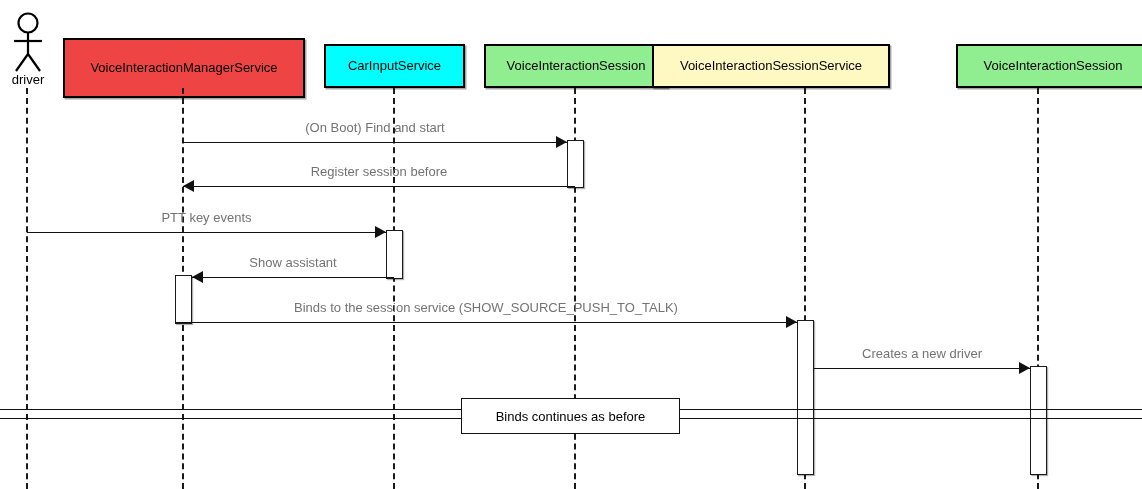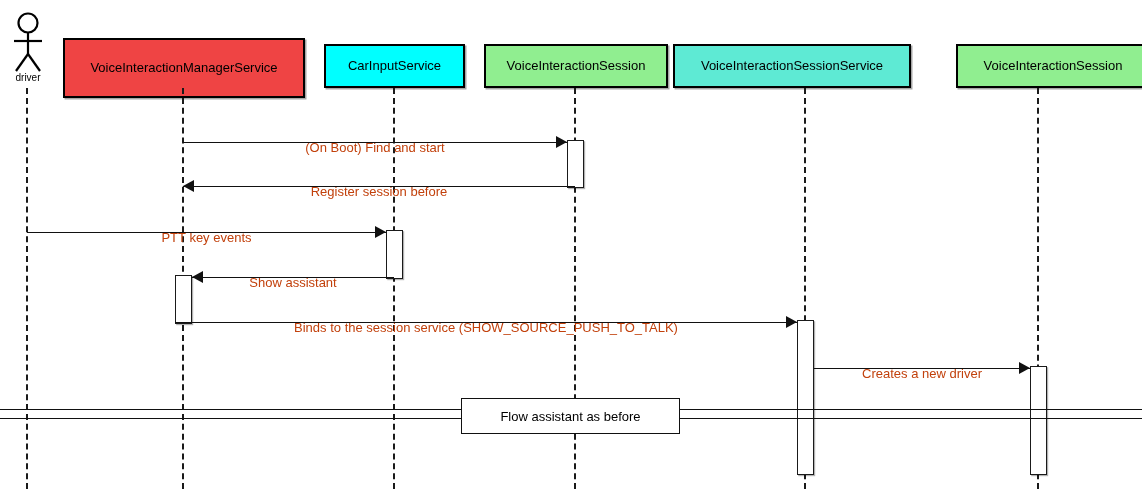--- a/index.html
+++ b/index.html
@@ -7,31 +7,31 @@
   #canvas{position:relative;width:1142px;height:489px;background:#fff;overflow:hidden;}
 
   .lifeline{position:absolute;width:0;border-left:2px dashed #1a1a1a;}
   .participant-box{position:absolute;box-sizing:border-box;border:2px solid #000;
     display:flex;align-items:center;justify-content:center;text-align:center;
     font-size:13px;color:#000;line-height:1.18;
     box-shadow:1.5px 1.5px 0 rgba(0,0,0,0.35);}
   .participant-box span{display:block;padding:0 6px;}
 
   .actor{position:absolute;}
-  .actor-label{position:absolute;font-size:10px;color:#000;text-align:center;white-space:nowrap;}
+  .actor-label{position:absolute;font-size:13px;color:#000;text-align:center;white-space:nowrap;}
 
   .activation{position:absolute;box-sizing:border-box;background:#fff;border:1.6px solid #1a1a1a;
     box-shadow:1.2px 1.2px 0 rgba(0,0,0,0.30);}
 
   .msg-line{position:absolute;height:0;border-top:1.6px solid #111;}
   .arrow-head{position:absolute;width:0;height:0;border-top:6px solid transparent;
     border-bottom:6px solid transparent;}
   .arrow-right{border-left:11px solid #111;}
   .arrow-left{border-right:11px solid #111;}
-  .msg-label{position:absolute;font-size:13px;color:#c2410c;white-space:nowrap;text-align:center;margin-top:20px;}
+  .msg-label{position:absolute;font-size:13px;color:#737373;white-space:nowrap;text-align:center;}
 
   .divider-line{position:absolute;height:0;border-top:1.6px solid #111;left:0;}
   .divider-box{position:absolute;box-sizing:border-box;background:#fff;border:1.6px solid #111;
     display:flex;align-items:center;justify-content:center;font-size:13px;color:#000;
     white-space:nowrap;}
 </style>
 </head>
 <body>
 
 <div id="canvas">
@@ -58,21 +58,21 @@
   <div class="participant-box" style="left:324px;top:44px;width:141px;height:44px;background:#00ffff;">
     <span>CarInputService</span>
   </div>
   <div class="lifeline" style="left:393px;top:88px;height:401px;"></div>
 
   <div class="participant-box" style="left:484px;top:44px;width:184px;height:44px;background:#90ee90;">
     <span>VoiceInteractionSession</span>
   </div>
   <div class="lifeline" style="left:574px;top:88px;height:401px;"></div>
 
-  <div class="participant-box" style="left:673px;top:44px;width:238px;height:44px;background:#5eead4;">
+  <div class="participant-box" style="left:652px;top:44px;width:238px;height:44px;background:#fef9c3;">
     <span>VoiceInteractionSessionService</span>
   </div>
   <div class="lifeline" style="left:804px;top:88px;height:401px;"></div>
 
   <div class="participant-box" style="left:944px;top:44px;width:194px;height:44px;background:#90ee90;margin-left:12px;">
     <span>VoiceInteractionSession</span>
   </div>
   <div class="lifeline" style="left:1037px;top:88px;height:401px;"></div>
 
   <div class="activation" style="left:567px;top:140px;width:17px;height:48px;"></div>
@@ -101,16 +101,16 @@
   <div class="arrow-head arrow-right" style="left:786px;top:316px;"></div>
   <div class="msg-label" style="left:175px;top:300px;width:622px;">Binds to the session service (SHOW_SOURCE_PUSH_TO_TALK)</div>
 
   <div class="msg-line" style="left:814px;top:368px;width:216px;"></div>
   <div class="arrow-head arrow-right" style="left:1019px;top:362px;"></div>
   <div class="msg-label" style="left:814px;top:346px;width:216px;">Creates a new driver</div>
 
   <div class="divider-line" style="top:409px;width:1142px;"></div>
   <div class="divider-line" style="top:418px;width:1142px;"></div>
   <div class="divider-box" style="left:461px;top:398px;width:219px;height:36px;">
-    <span>Flow assistant as before</span>
+    <span>Binds continues as before</span>
   </div>
 
 </div>
 
 </body></html>

